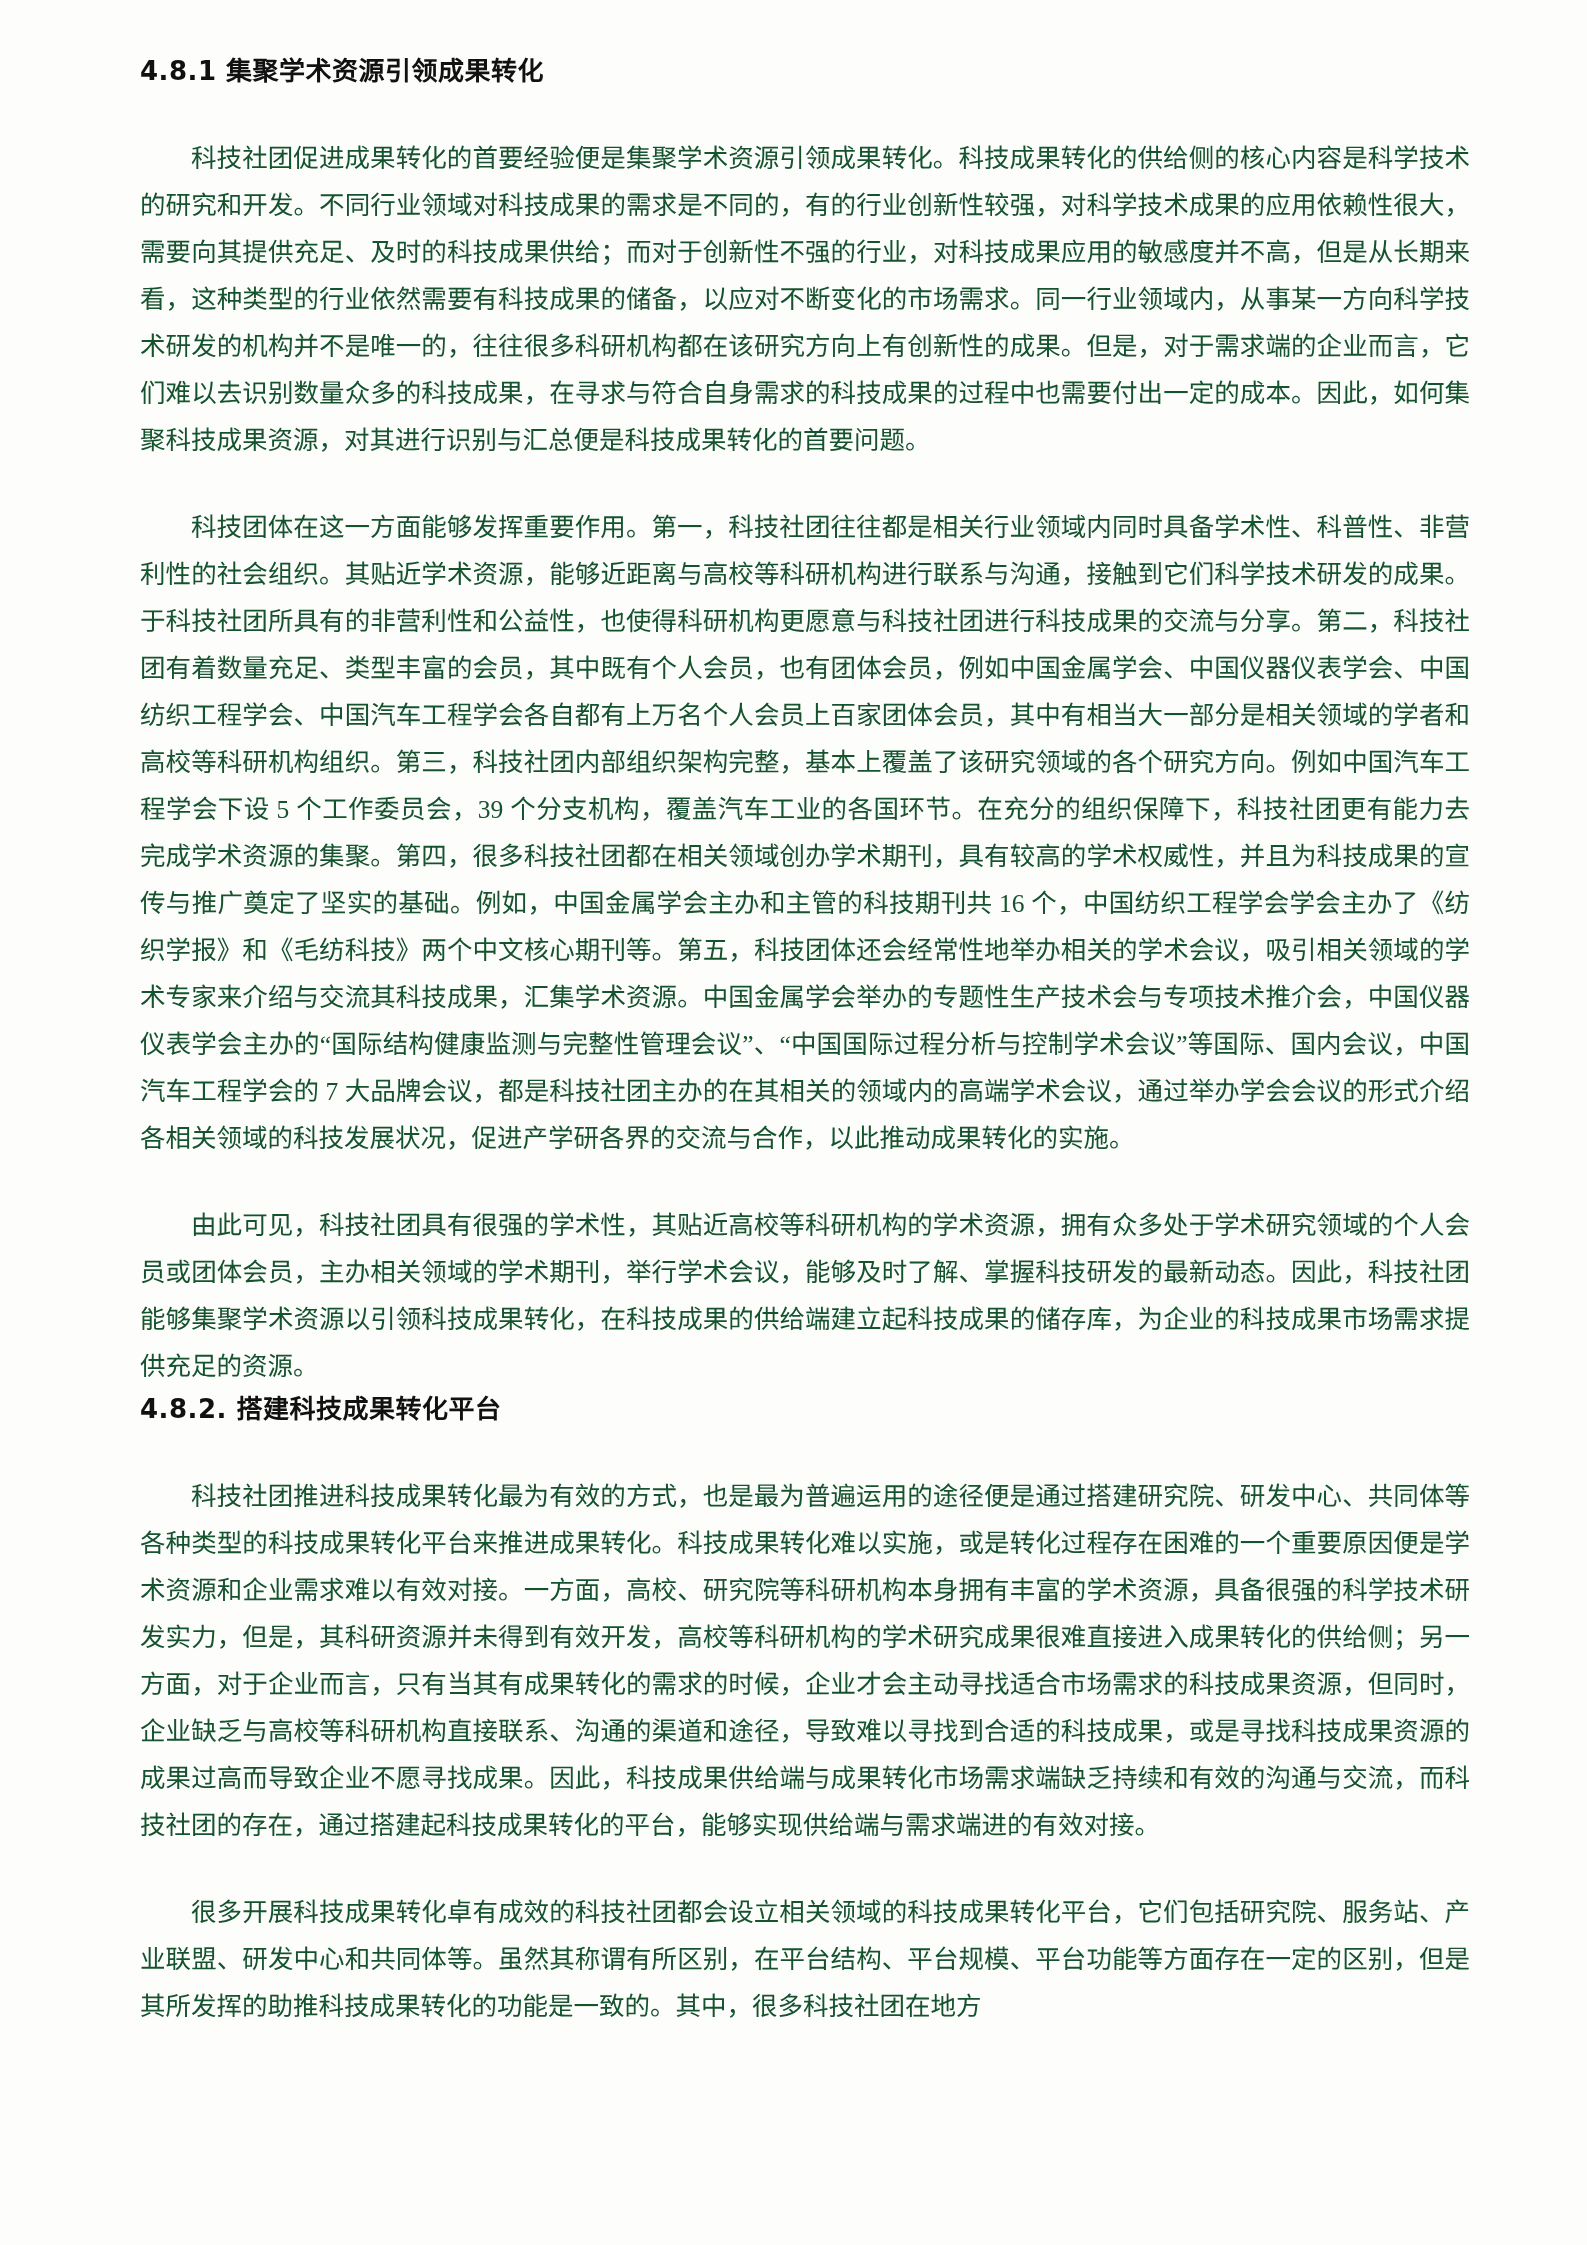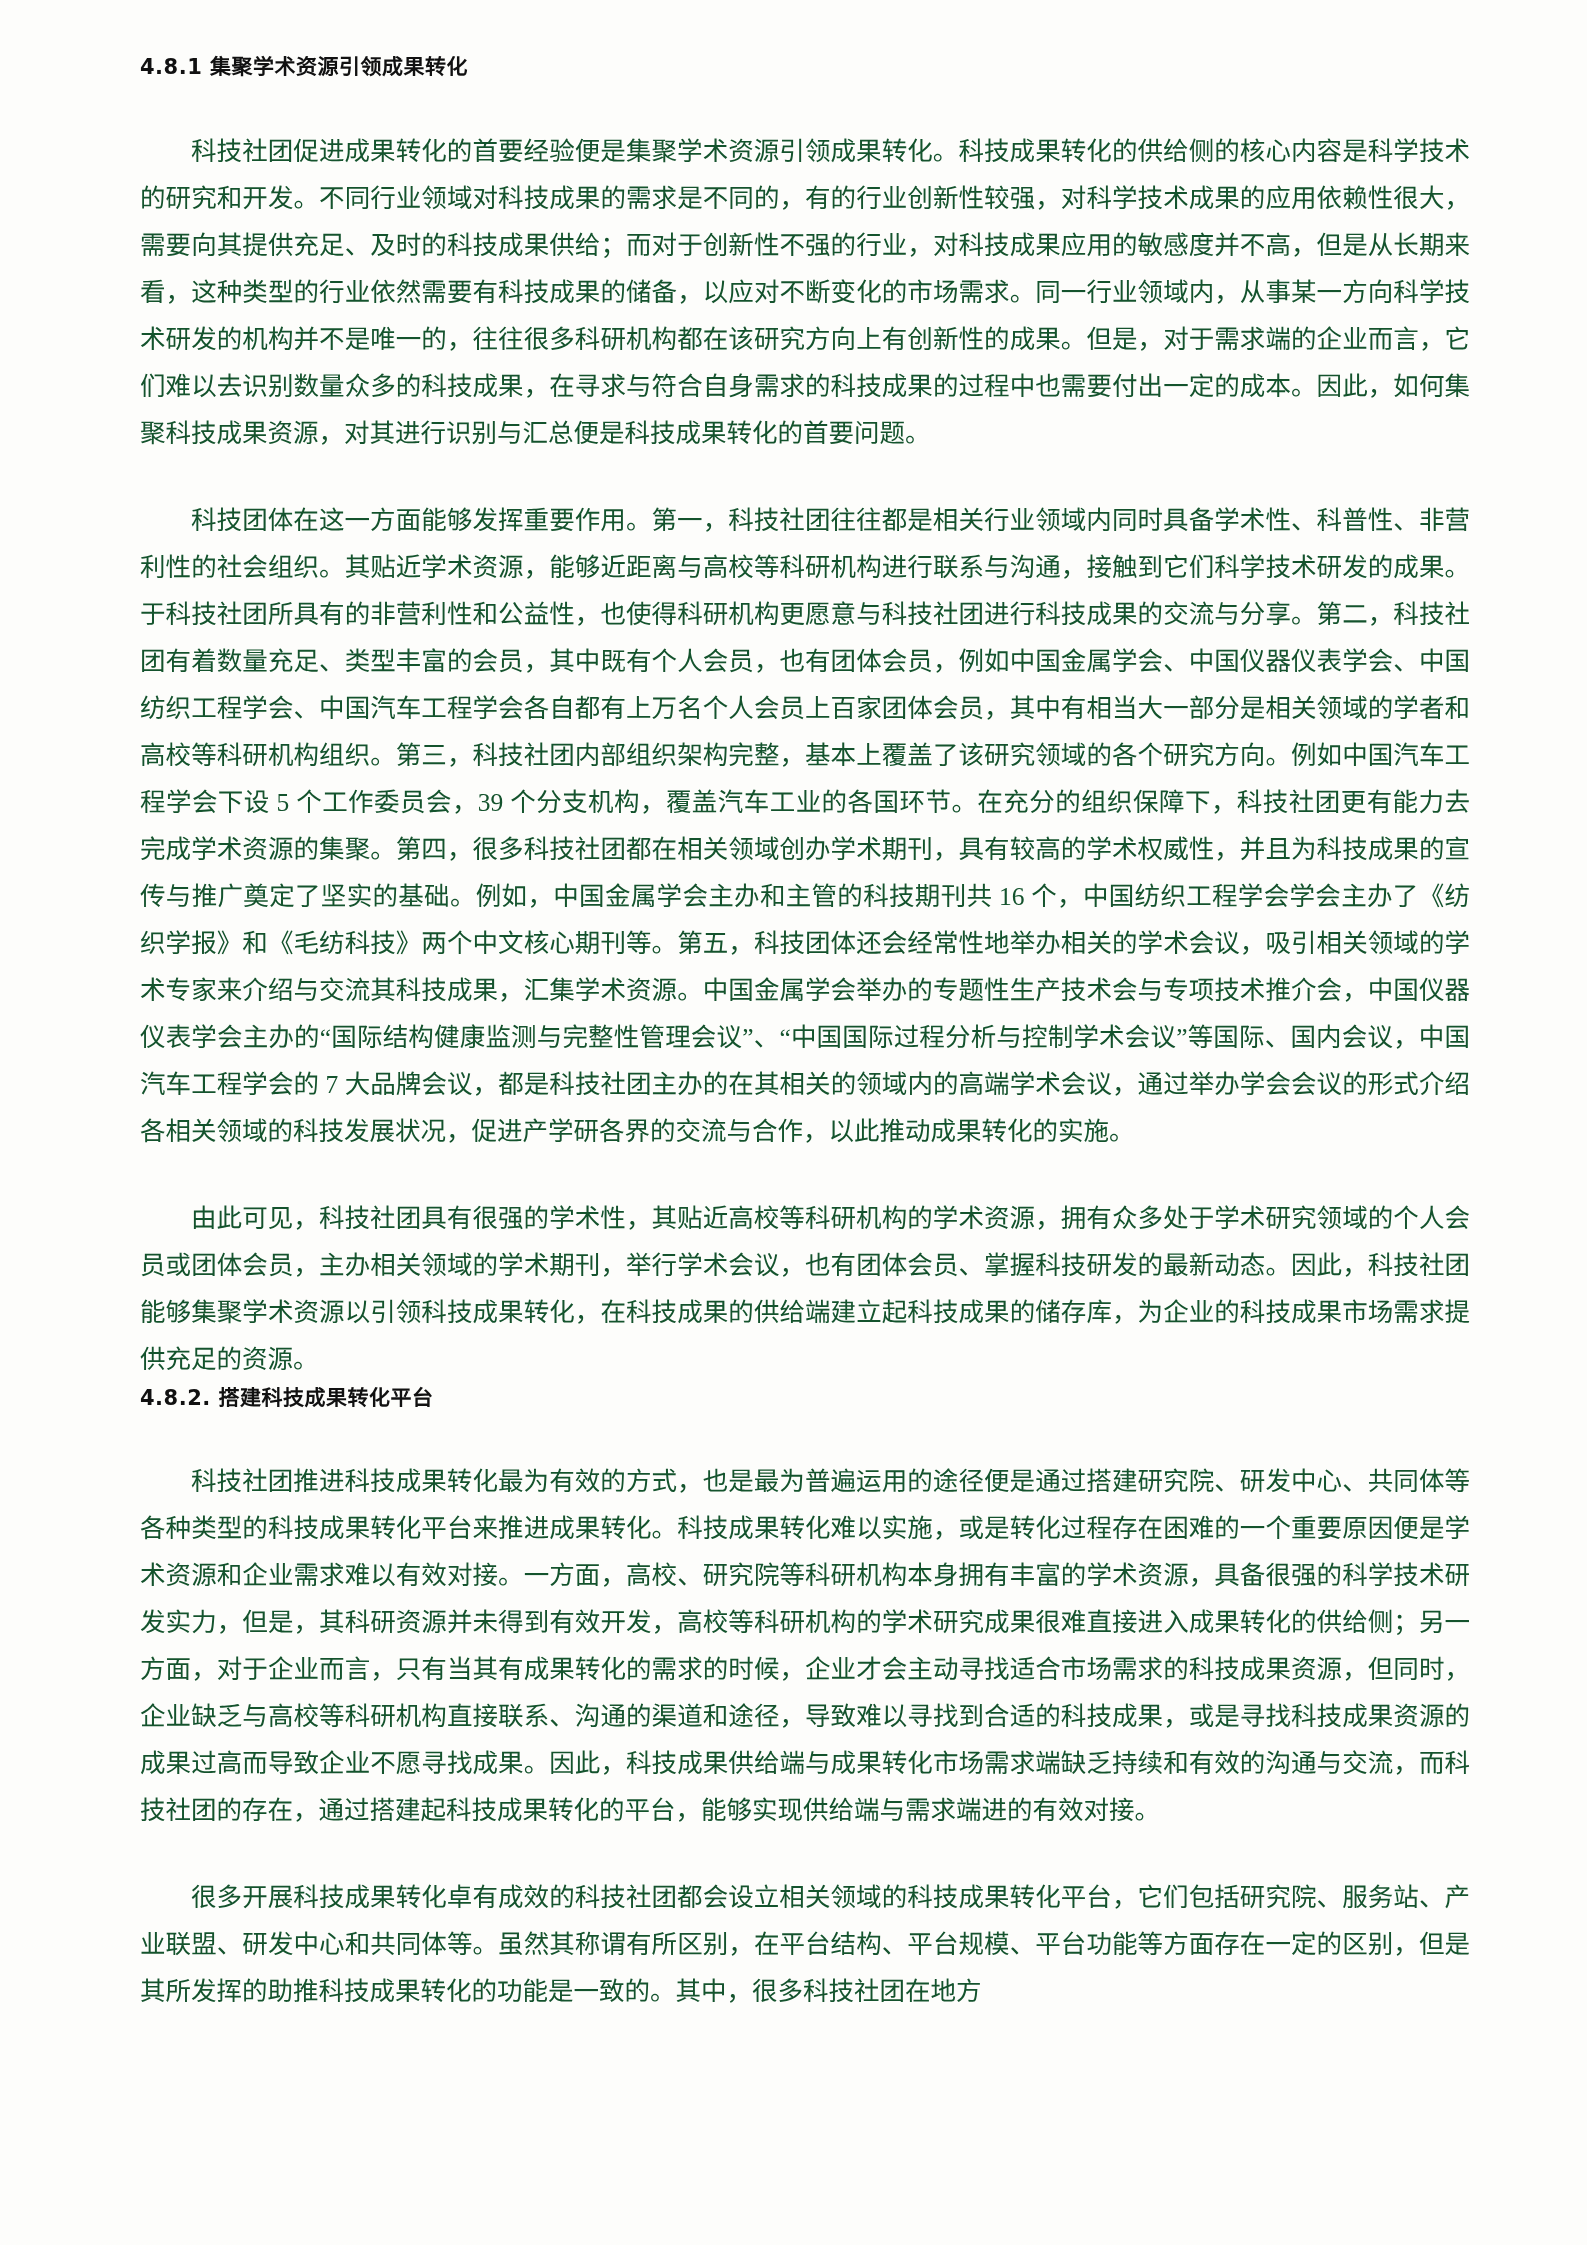--- a/index.html
+++ b/index.html
@@ -20,21 +20,21 @@
     background: #fdfdfb;
     box-sizing: border-box;
     padding: 52px 128px 0 140px;
     overflow: hidden;
   }
   .page-body {
     width: 1330px;
   }
   h2.section-heading {
     font-family: "DejaVu Sans", "Liberation Sans", sans-serif;
-    font-size: 21px;
+    font-size: 26px;
     font-weight: 700;
     line-height: 1.5;
     margin: 0;
     padding: 0;
     color: #111111;
     letter-spacing: 0.5px;
   }
   .heading-481 {
     margin-top: 6px;
     margin-bottom: 0;
@@ -63,21 +63,21 @@
 
 <div class="page">
   <div class="page-body">
 
     <h2 class="section-heading heading-481">4.8.1 集聚学术资源引领成果转化</h2>
 
     <p class="body-para gap-large">科技社团促进成果转化的首要经验便是集聚学术资源引领成果转化。科技成果转化的供给侧的核心内容是科学技术的研究和开发。不同行业领域对科技成果的需求是不同的，有的行业创新性较强，对科学技术成果的应用依赖性很大，需要向其提供充足、及时的科技成果供给；而对于创新性不强的行业，对科技成果应用的敏感度并不高，但是从长期来看，这种类型的行业依然需要有科技成果的储备，以应对不断变化的市场需求。同一行业领域内，从事某一方向科学技术研发的机构并不是唯一的，往往很多科研机构都在该研究方向上有创新性的成果。但是，对于需求端的企业而言，它们难以去识别数量众多的科技成果，在寻求与符合自身需求的科技成果的过程中也需要付出一定的成本。因此，如何集聚科技成果资源，对其进行识别与汇总便是科技成果转化的首要问题。</p>
 
     <p class="body-para gap-med">科技团体在这一方面能够发挥重要作用。第一，科技社团往往都是相关行业领域内同时具备学术性、科普性、非营利性的社会组织。其贴近学术资源，能够近距离与高校等科研机构进行联系与沟通，接触到它们科学技术研发的成果。于科技社团所具有的非营利性和公益性，也使得科研机构更愿意与科技社团进行科技成果的交流与分享。第二，科技社团有着数量充足、类型丰富的会员，其中既有个人会员，也有团体会员，例如中国金属学会、中国仪器仪表学会、中国纺织工程学会、中国汽车工程学会各自都有上万名个人会员上百家团体会员，其中有相当大一部分是相关领域的学者和高校等科研机构组织。第三，科技社团内部组织架构完整，基本上覆盖了该研究领域的各个研究方向。例如中国汽车工程学会下设 5 个工作委员会，39 个分支机构，覆盖汽车工业的各国环节。在充分的组织保障下，科技社团更有能力去完成学术资源的集聚。第四，很多科技社团都在相关领域创办学术期刊，具有较高的学术权威性，并且为科技成果的宣传与推广奠定了坚实的基础。例如，中国金属学会主办和主管的科技期刊共 16 个，中国纺织工程学会学会主办了《纺织学报》和《毛纺科技》两个中文核心期刊等。第五，科技团体还会经常性地举办相关的学术会议，吸引相关领域的学术专家来介绍与交流其科技成果，汇集学术资源。中国金属学会举办的专题性生产技术会与专项技术推介会，中国仪器仪表学会主办的“国际结构健康监测与完整性管理会议”、“中国国际过程分析与控制学术会议”等国际、国内会议，中国汽车工程学会的 7 大品牌会议，都是科技社团主办的在其相关的领域内的高端学术会议，通过举办学会会议的形式介绍各相关领域的科技发展状况，促进产学研各界的交流与合作，以此推动成果转化的实施。</p>
 
-    <p class="body-para gap-med">由此可见，科技社团具有很强的学术性，其贴近高校等科研机构的学术资源，拥有众多处于学术研究领域的个人会员或团体会员，主办相关领域的学术期刊，举行学术会议，也有团体会员、掌握科技研发的最新动态。因此，科技社团能够集聚学术资源以引领科技成果转化，在科技成果的供给端建立起科技成果的储存库，为企业的科技成果市场需求提供充足的资源。</p>
+    <p class="body-para gap-med">由此可见，科技社团具有很强的学术性，其贴近高校等科研机构的学术资源，拥有众多处于学术研究领域的个人会员或团体会员，主办相关领域的学术期刊，举行学术会议，能够及时了解、掌握科技研发的最新动态。因此，科技社团能够集聚学术资源以引领科技成果转化，在科技成果的供给端建立起科技成果的储存库，为企业的科技成果市场需求提供充足的资源。</p>
 
     <h2 class="section-heading heading-482">4.8.2. 搭建科技成果转化平台</h2>
 
     <p class="body-para gap-large">科技社团推进科技成果转化最为有效的方式，也是最为普遍运用的途径便是通过搭建研究院、研发中心、共同体等各种类型的科技成果转化平台来推进成果转化。科技成果转化难以实施，或是转化过程存在困难的一个重要原因便是学术资源和企业需求难以有效对接。一方面，高校、研究院等科研机构本身拥有丰富的学术资源，具备很强的科学技术研发实力，但是，其科研资源并未得到有效开发，高校等科研机构的学术研究成果很难直接进入成果转化的供给侧；另一方面，对于企业而言，只有当其有成果转化的需求的时候，企业才会主动寻找适合市场需求的科技成果资源，但同时，企业缺乏与高校等科研机构直接联系、沟通的渠道和途径，导致难以寻找到合适的科技成果，或是寻找科技成果资源的成果过高而导致企业不愿寻找成果。因此，科技成果供给端与成果转化市场需求端缺乏持续和有效的沟通与交流，而科技社团的存在，通过搭建起科技成果转化的平台，能够实现供给端与需求端进的有效对接。</p>
 
     <p class="body-para gap-med">很多开展科技成果转化卓有成效的科技社团都会设立相关领域的科技成果转化平台，它们包括研究院、服务站、产业联盟、研发中心和共同体等。虽然其称谓有所区别，在平台结构、平台规模、平台功能等方面存在一定的区别，但是其所发挥的助推科技成果转化的功能是一致的。其中，很多科技社团在地方</p>
 
   </div>
 </div>
 

